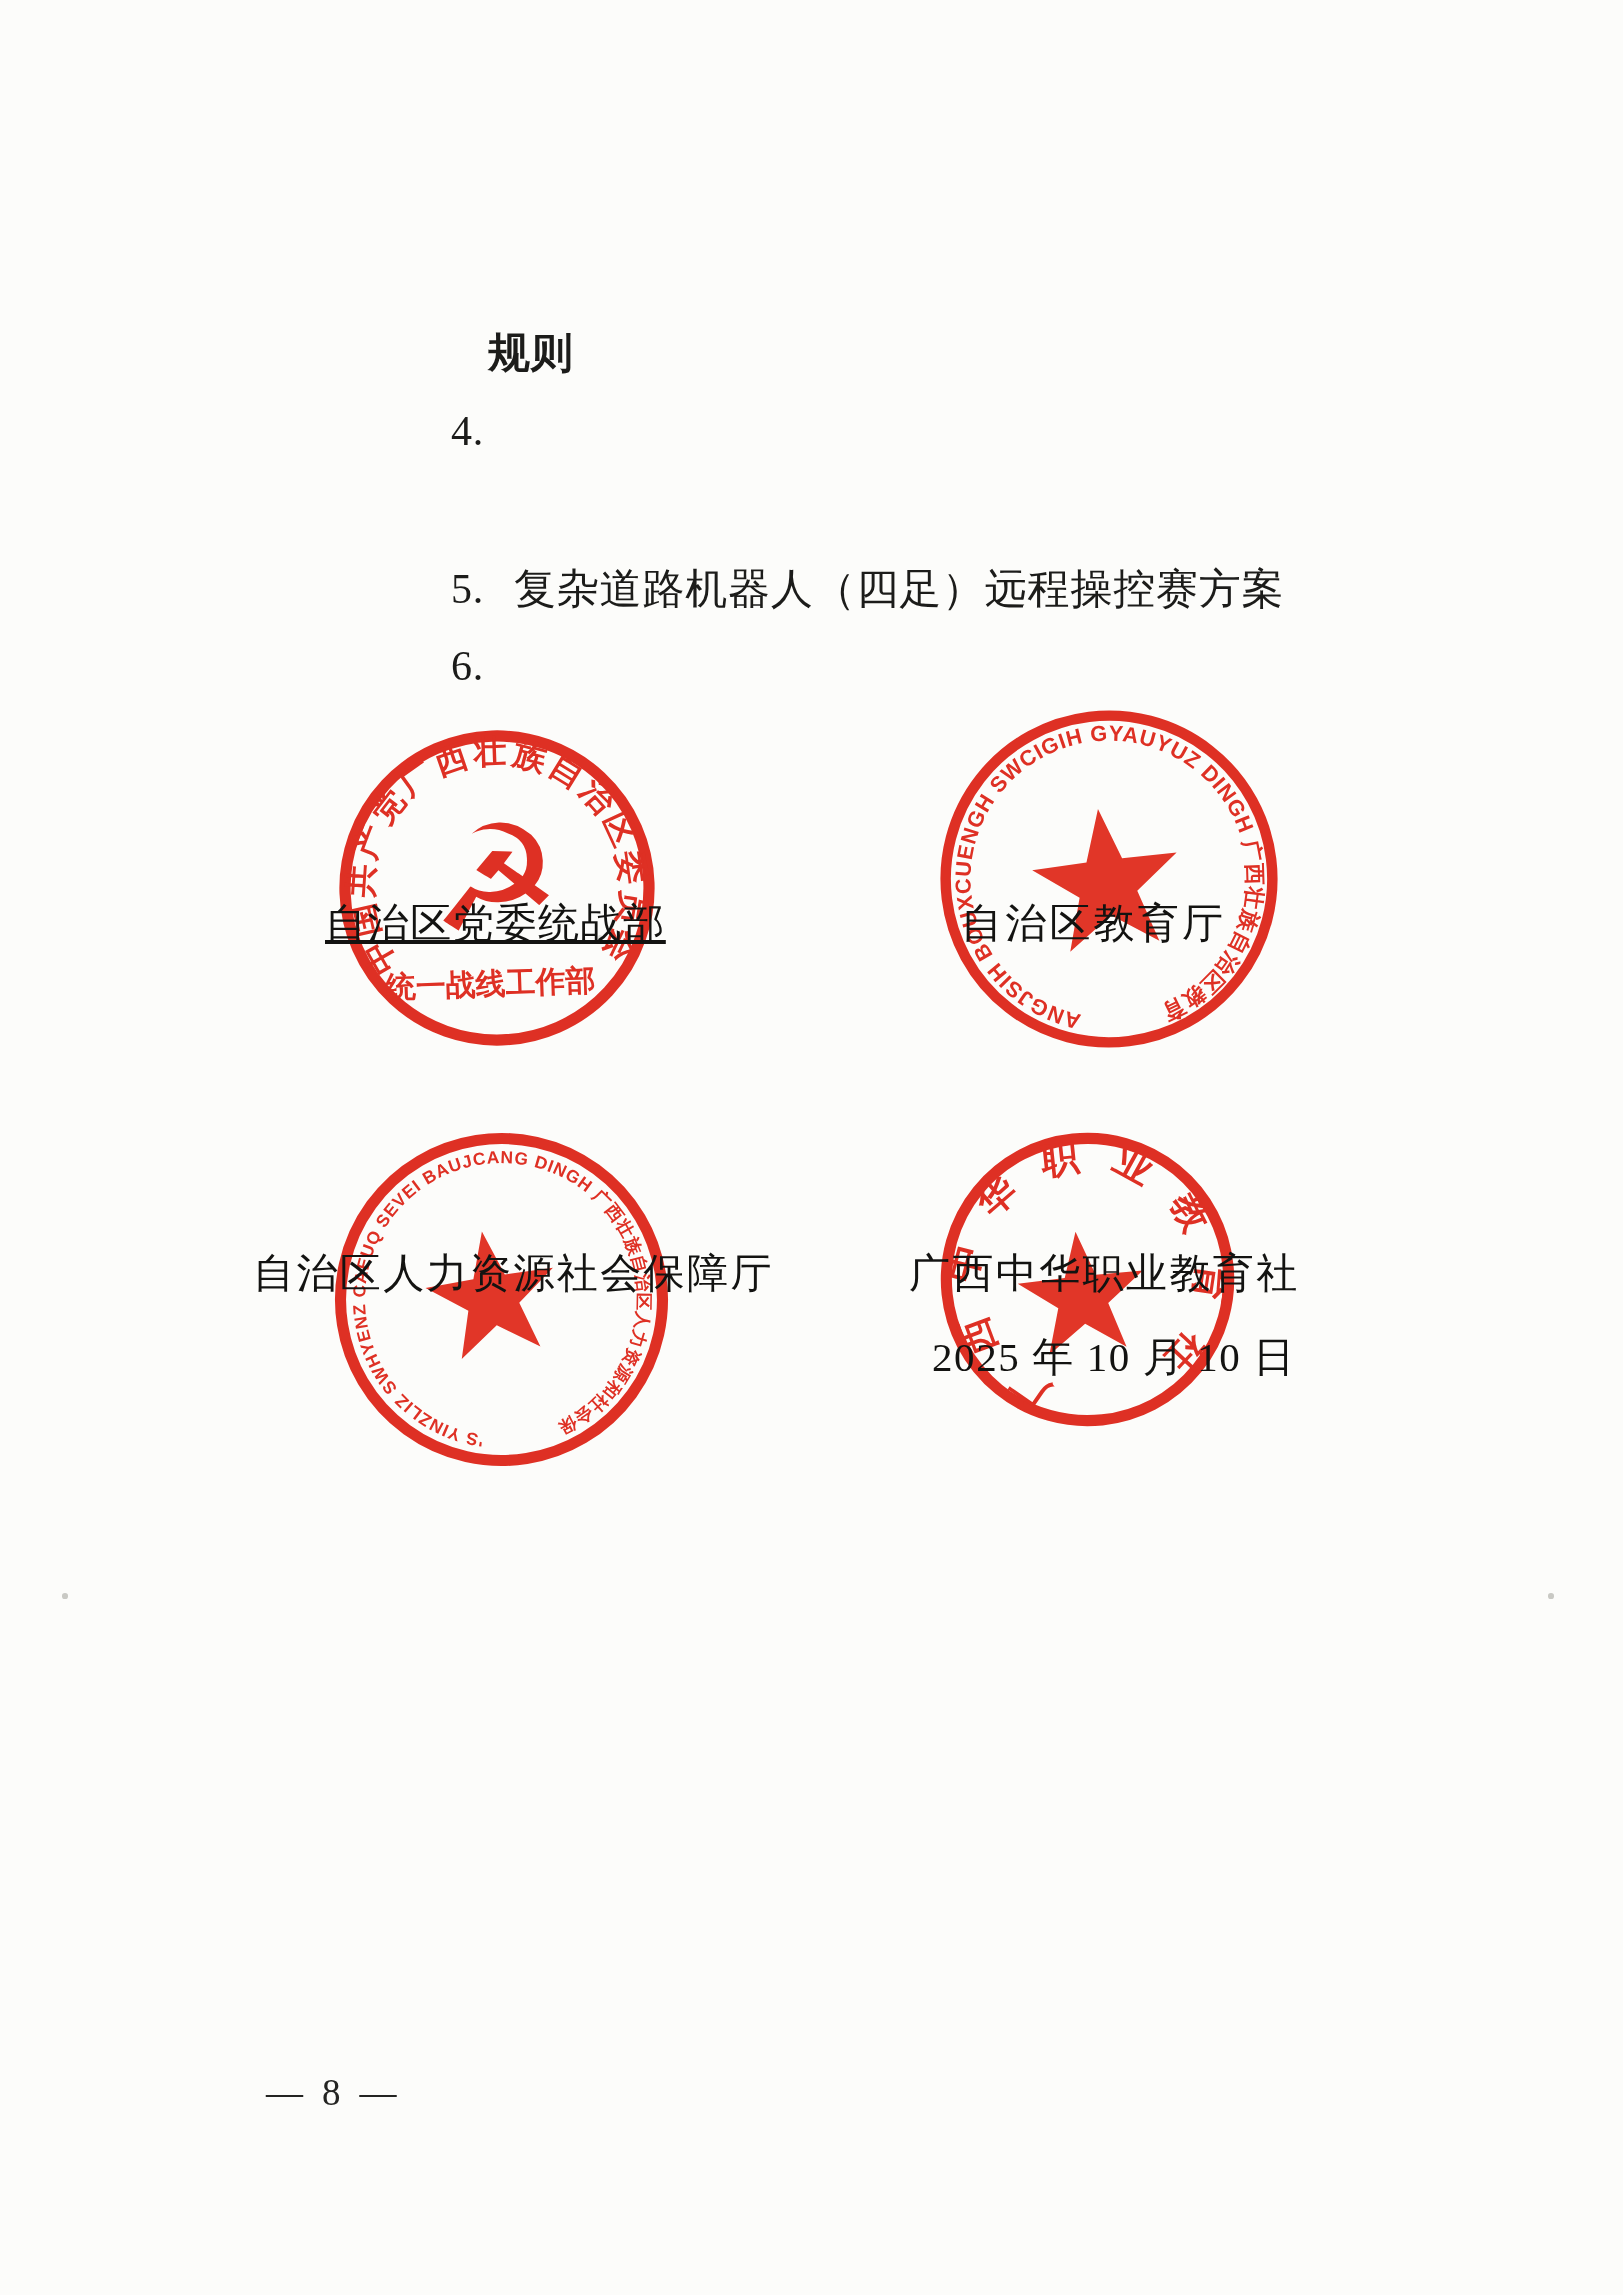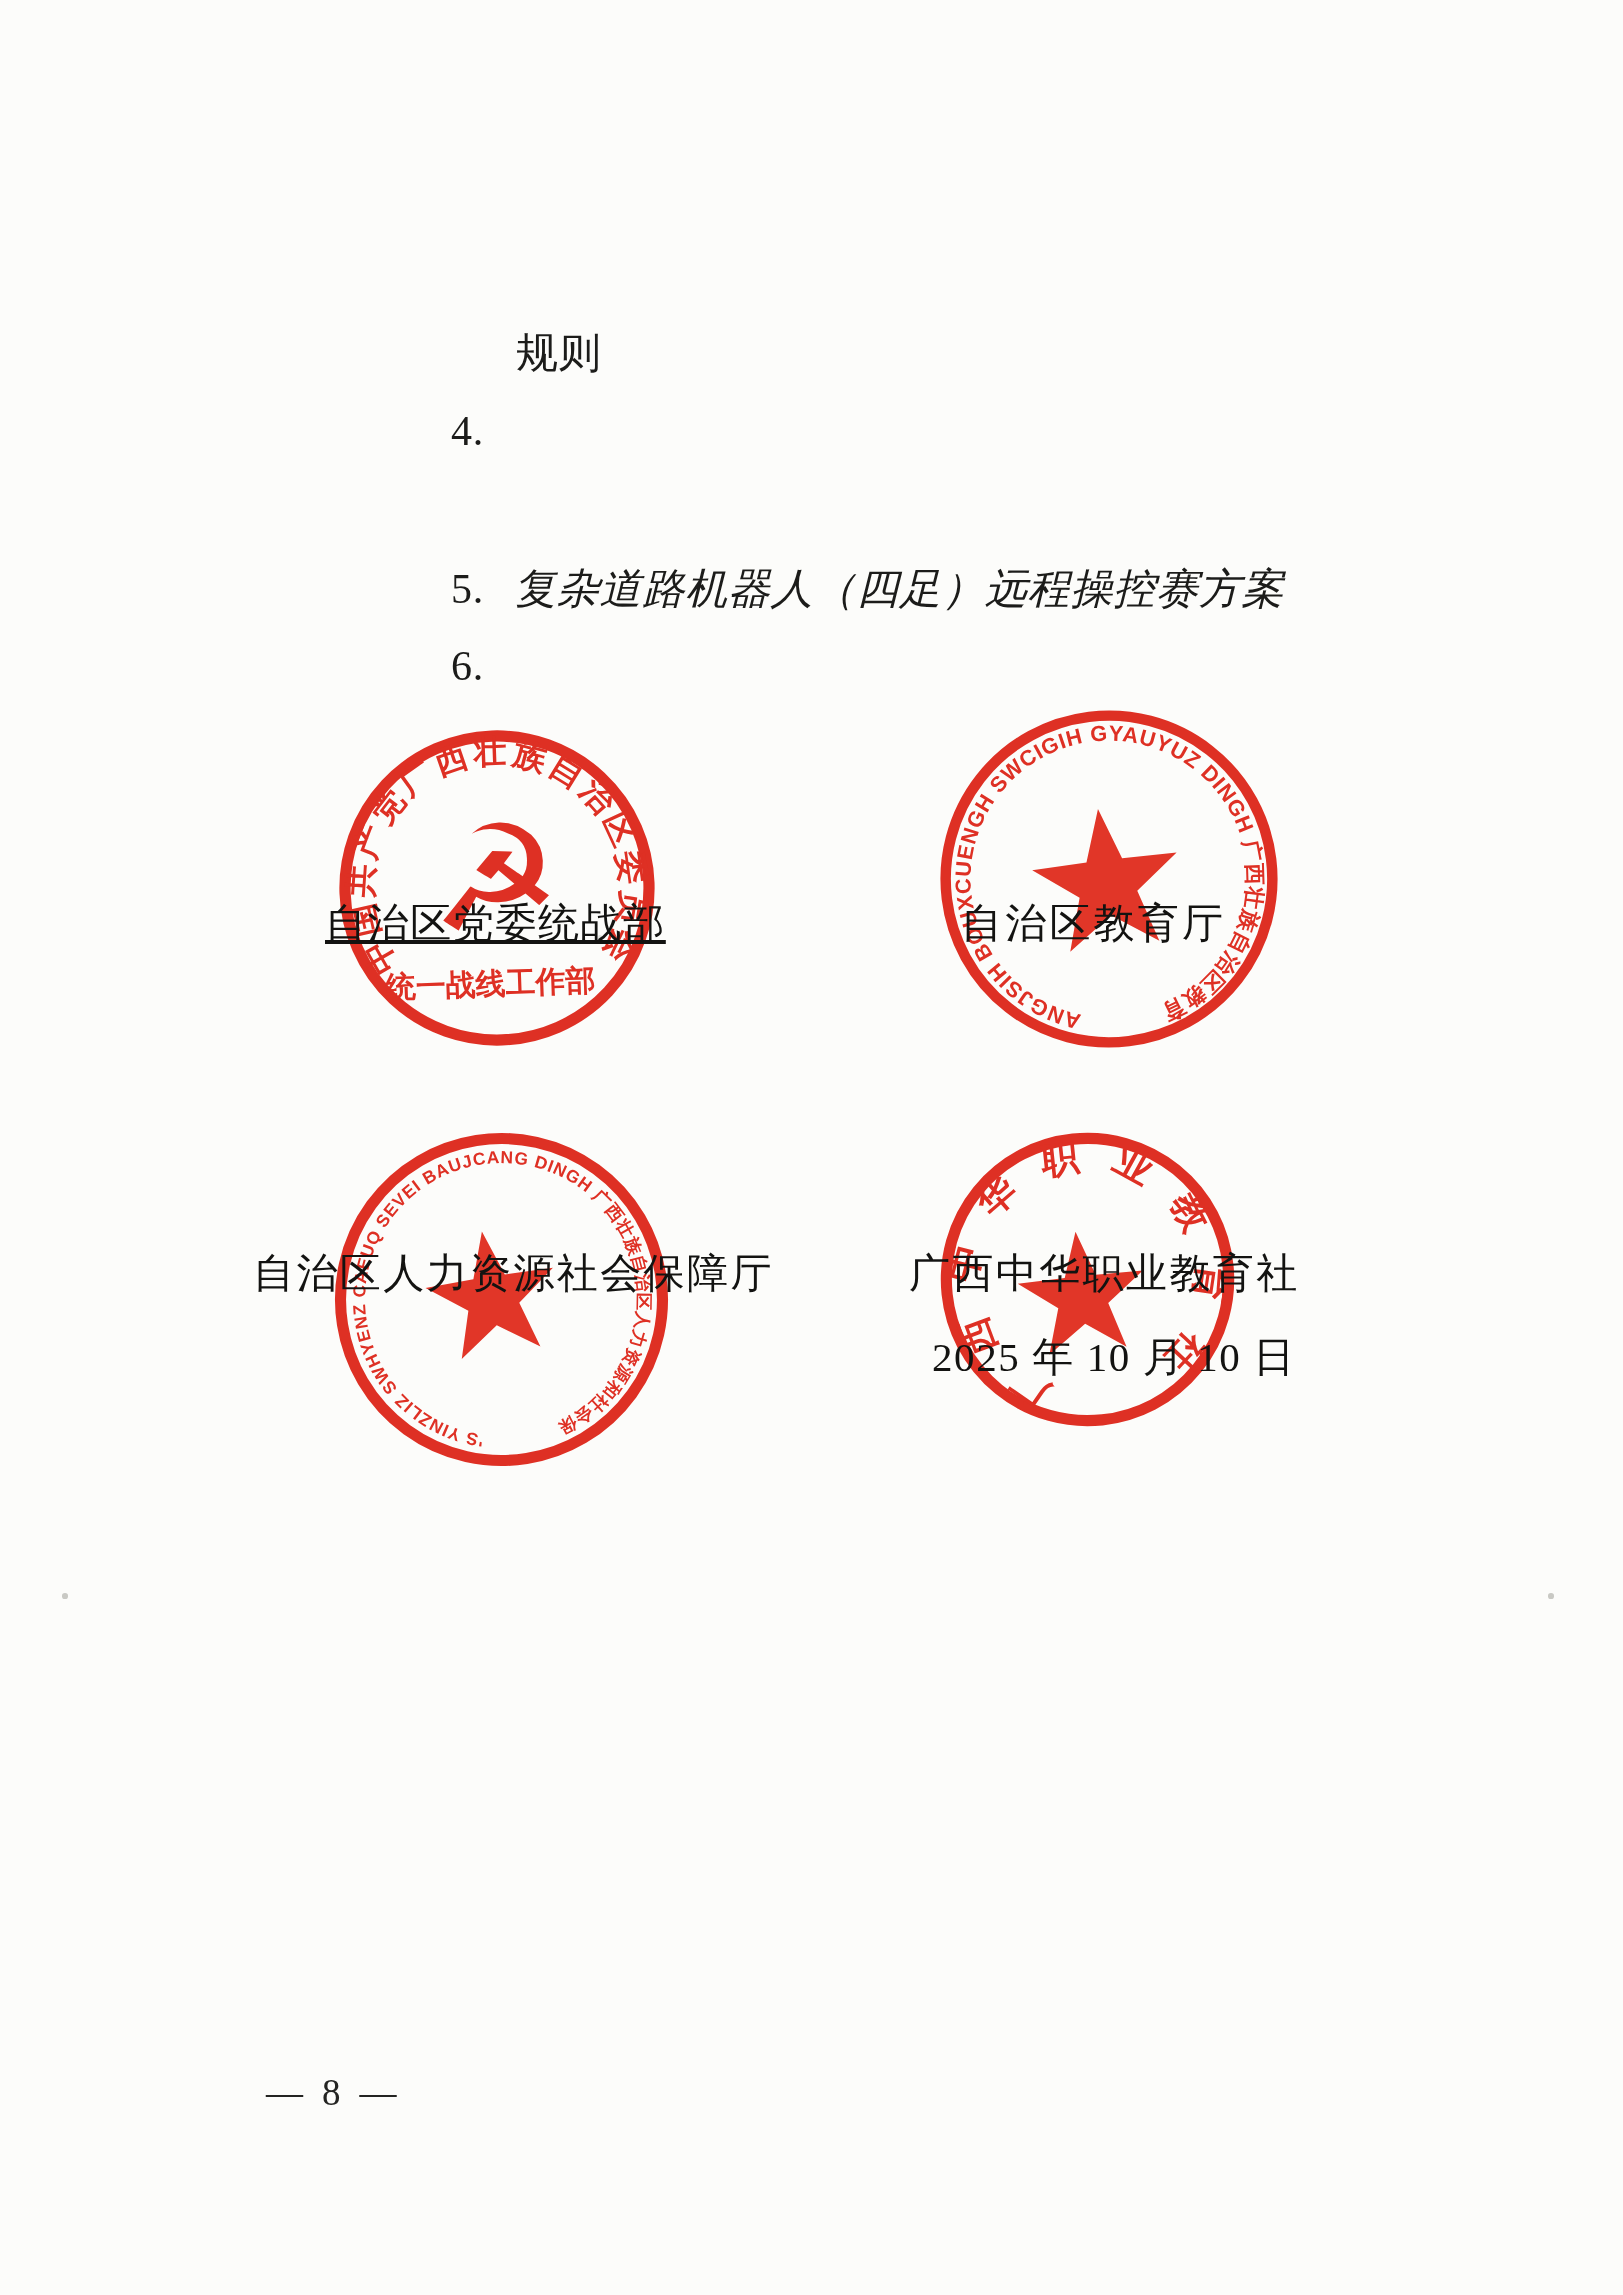--- a/index.html
+++ b/index.html
@@ -35,26 +35,26 @@
   }
   .emblem-glyph { fill:#dd2417; font-family:"DejaVu Sans",sans-serif; }
   .star { fill:#e02a1b; }
   .speck { position:absolute; background:#c9c9c4; border-radius:50%; z-index:1; }
 </style>
 </head>
 <body>
 
 <div class="page">
 
-  <div class="doc-text" style="left:516px; top:328px;">规则</div>
+  <div class="doc-text" style="left:488px; top:328px;font-weight:bold;">规则</div>
 
   <div class="doc-text" style="left:451px; top:406px;">4.</div>
 
   <div class="doc-text" style="left:451px; top:564px;">5.</div>
-  <div class="doc-text" style="left:514px; top:564px;font-style:italic;">复杂道路机器人（四足）远程操控赛方案</div>
+  <div class="doc-text" style="left:514px; top:564px;">复杂道路机器人（四足）远程操控赛方案</div>
 
   <div class="doc-text" style="left:451px; top:641px;">6.</div>
 
   <div class="seal" style="left:336px; top:727px; width:322px; height:322px;">
     <svg viewBox="0 0 430 430" aria-hidden="true">
       <g transform="rotate(-2 215 215)">
         <circle class="ring" cx="215" cy="215" r="203" stroke-width="15"></circle>
         <path id="sealArc1" d="M 81.6 315.5 A 167 167 0 1 1 348.4 315.5" fill="none"></path>
         <text class="ring-text" style="font-size:44px; letter-spacing:5px;">
           <textPath href="#sealArc1" startOffset="50%" text-anchor="middle">中国共产党广西壮族自治区委员会</textPath>

